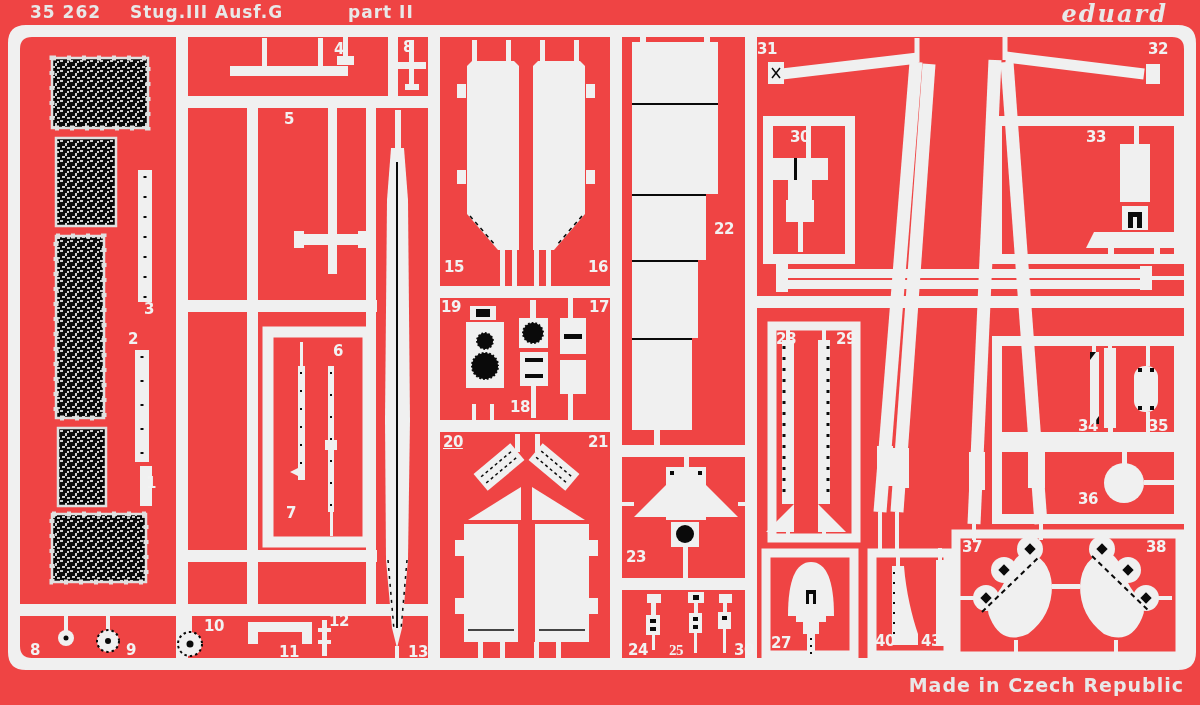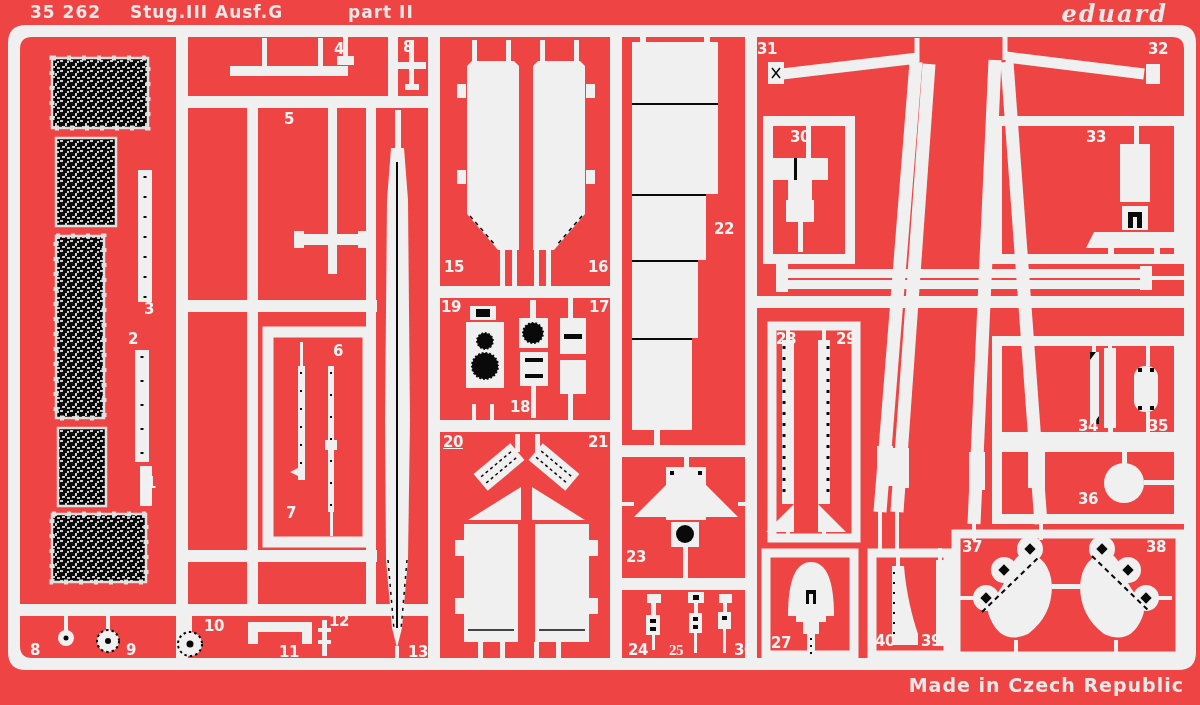--- a/index.html
+++ b/index.html
@@ -432,16 +432,16 @@
       <span class="plabel" style="left: 836px; top: 332px;">29</span>
       <span class="plabel" style="left: 790px; top: 130px;">30</span>
       <span class="plabel" style="left: 757px; top: 42px;">31</span>
       <span class="plabel" style="left: 1148px; top: 42px;">32</span>
       <span class="plabel" style="left: 1086px; top: 130px;">33</span>
       <span class="plabel" style="left: 1078px; top: 419px;">34</span>
       <span class="plabel" style="left: 1148px; top: 419px;">35</span>
       <span class="plabel" style="left: 1078px; top: 492px;">36</span>
       <span class="plabel" style="left: 962px; top: 540px;">37</span>
       <span class="plabel" style="left: 1146px; top: 540px;">38</span>
-      <span class="plabel" style="left: 921px; top: 634px;">39</span>
+      <span class="plabel" style="left: 921px; top: 634px;">43</span>
       <span class="plabel" style="left: 875px; top: 634px;">40</span>
     </div>
 </div>
 
 </body></html>

